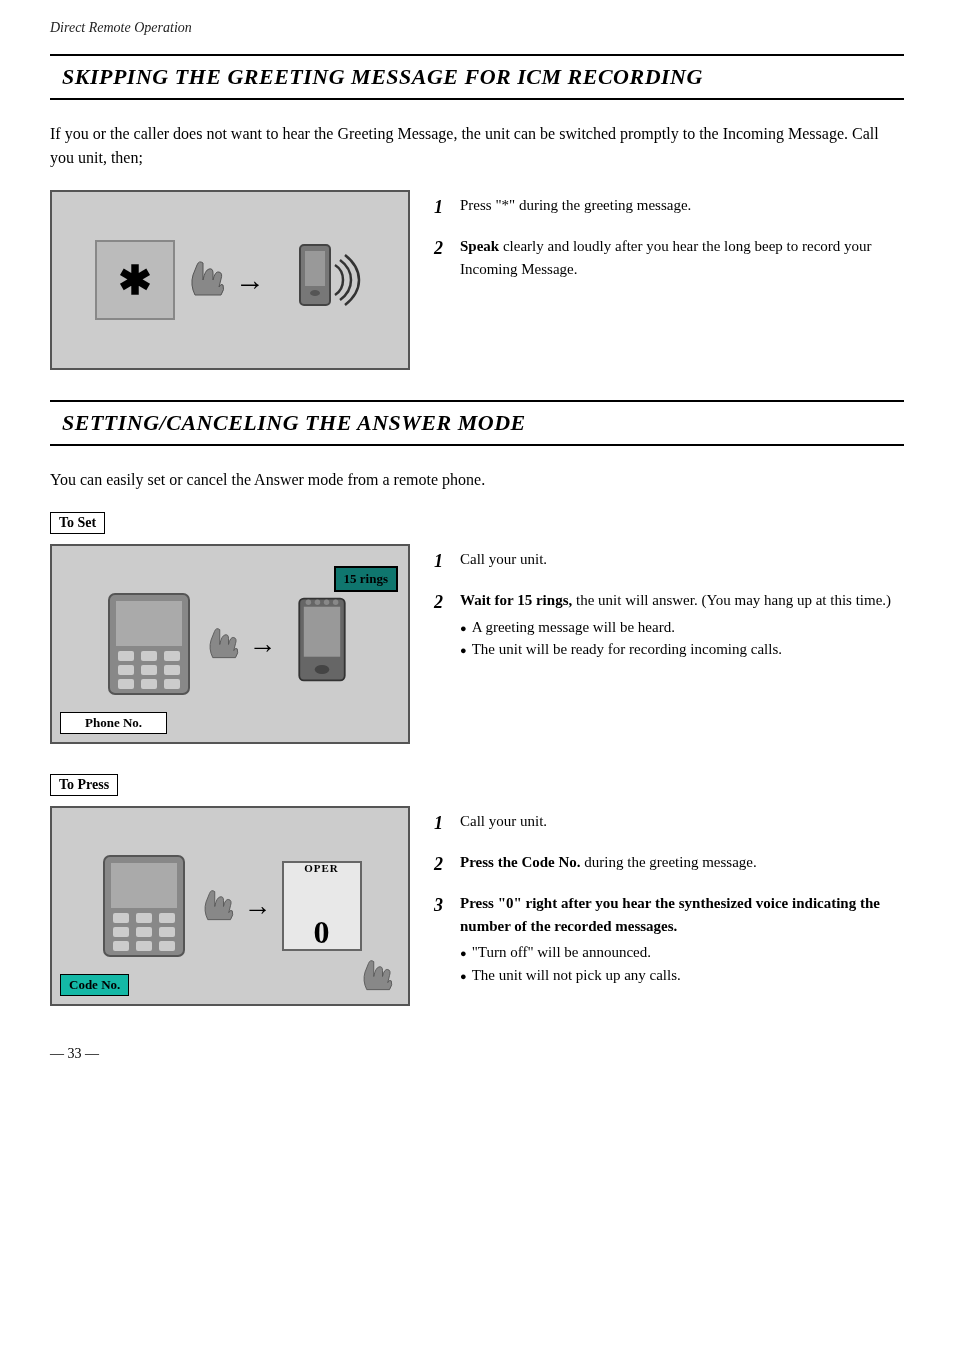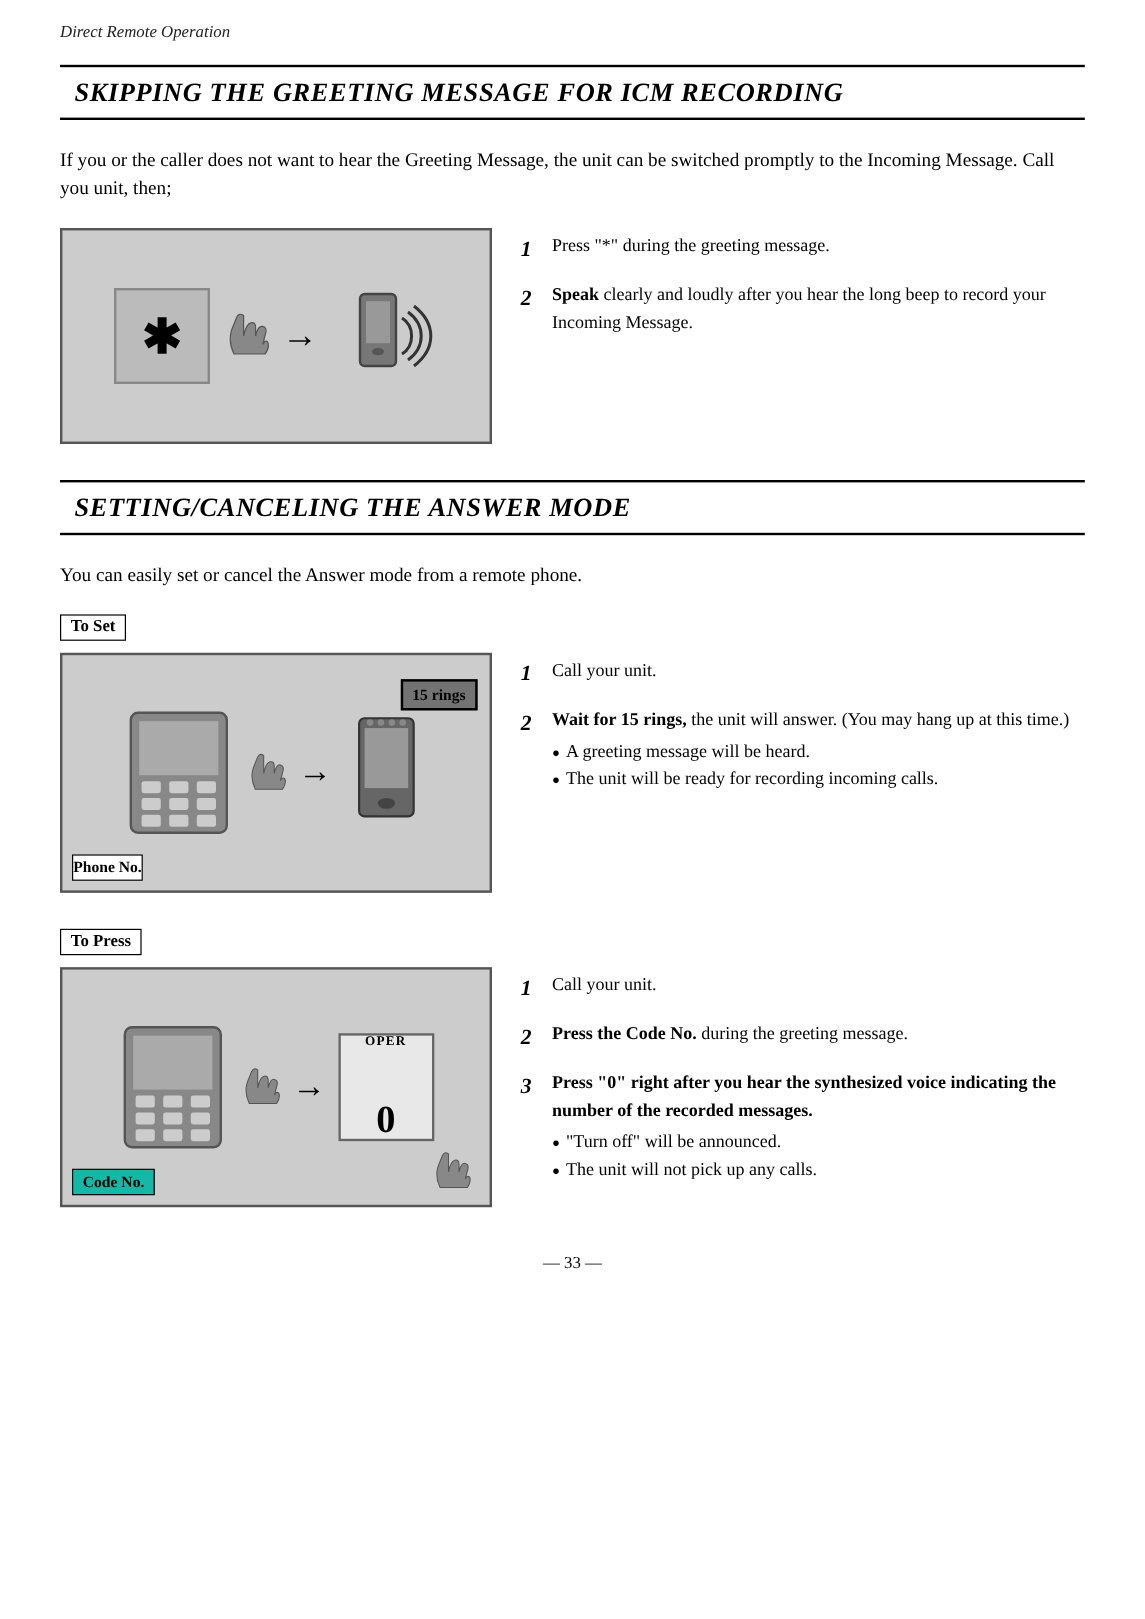--- a/index.html
+++ b/index.html
@@ -106,21 +106,21 @@
       display: inline-block;
       border: 1.5px solid #000;
       padding: 2px 8px;
       font-size: 14px;
       font-weight: bold;
       margin-bottom: 10px;
       background: #fff;
     }
 
     .page-footer {
-      text-align: center;
+      text-align: left;
       margin-top: 40px;
       font-size: 14px;
     }
 
     
     .diag1 {
       background: #ccc;
       position: relative;
     }
 
@@ -178,21 +178,21 @@
       font-size: 13px;
       font-weight: bold;
     }
 
     .phone-no-label {
       position: absolute;
       bottom: 8px;
       left: 8px;
       border: 1.5px solid #000;
       background: #fff;
-      padding: 2px 0;
+      padding: 2px 24px;
       font-size: 13px;
       font-weight: bold;
     }
 
     
     .diag3-inner {
       display: flex;
       align-items: center;
       justify-content: center;
       width: 100%;
@@ -333,21 +333,21 @@
         <rect x="10" y="5" width="50" height="90" rx="5" fill="#666" stroke="#333" stroke-width="2"></rect>
         <rect x="15" y="14" width="40" height="55" fill="#999"></rect>
         <ellipse cx="35" cy="83" rx="8" ry="5" fill="#444"></ellipse>
 
         <circle cx="20" cy="9" r="3" fill="#888"></circle>
         <circle cx="30" cy="9" r="3" fill="#888"></circle>
         <circle cx="40" cy="9" r="3" fill="#888"></circle>
         <circle cx="50" cy="9" r="3" fill="#888"></circle>
       </svg>
 
-      <div class="rings-badge" style="position:absolute;top:20px;right:10px;border:2px solid #000;background:#737373;padding:3px 8px;font-size:13px;font-weight:bold;margin-left:46px;">15 rings</div>
+      <div class="rings-badge" style="position:absolute;top:20px;right:10px;border:2px solid #000;background:#0f766e;padding:3px 8px;font-size:13px;font-weight:bold;margin-left:46px;">15 rings</div>
     </div>
 
     <div class="phone-no-label">Phone No.</div>
   </div>
 
   <div class="steps-list">
     <div class="step">
       <span class="step-num">1</span>
       <span class="step-content">Call your unit.</span>
     </div>

